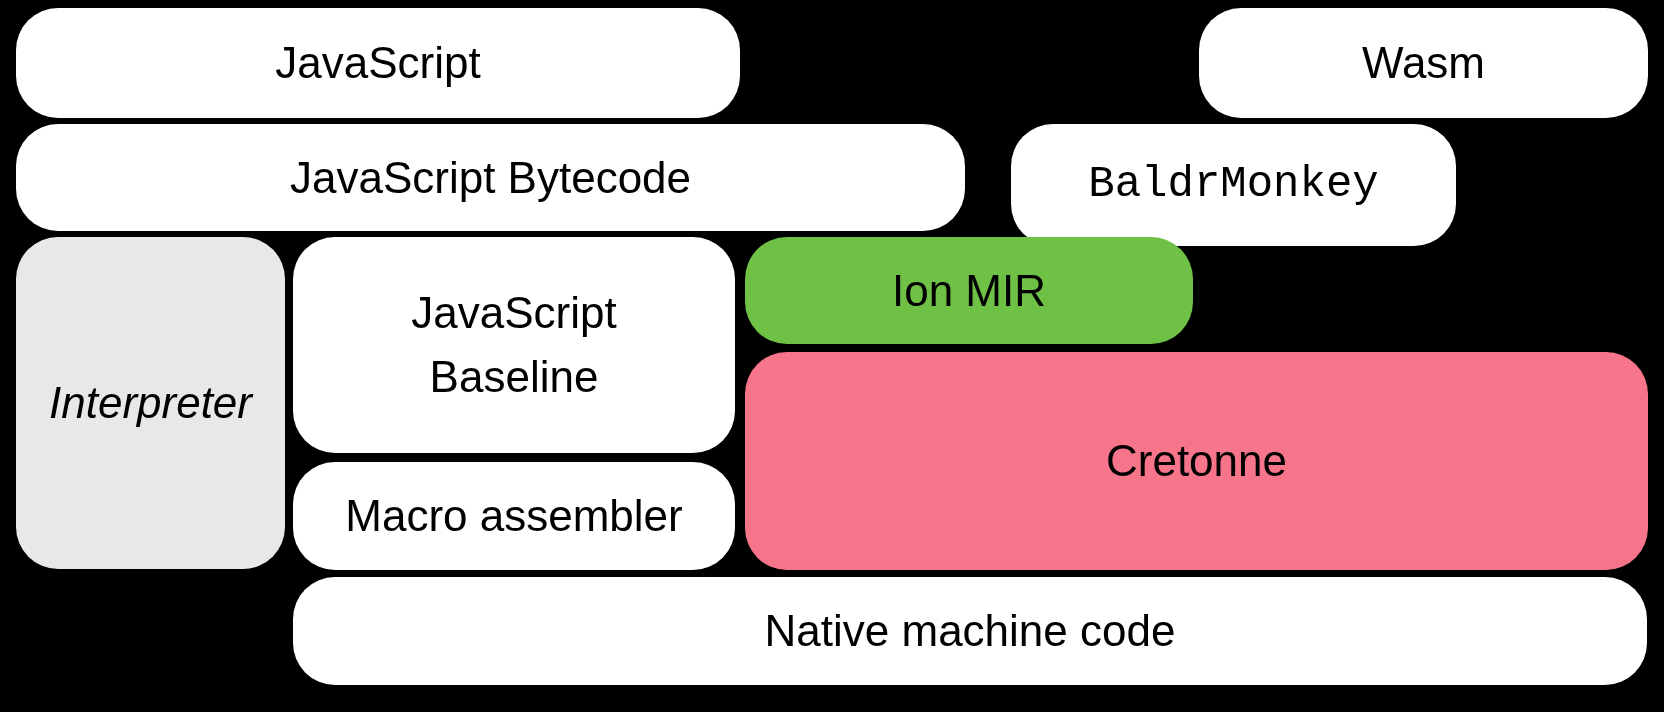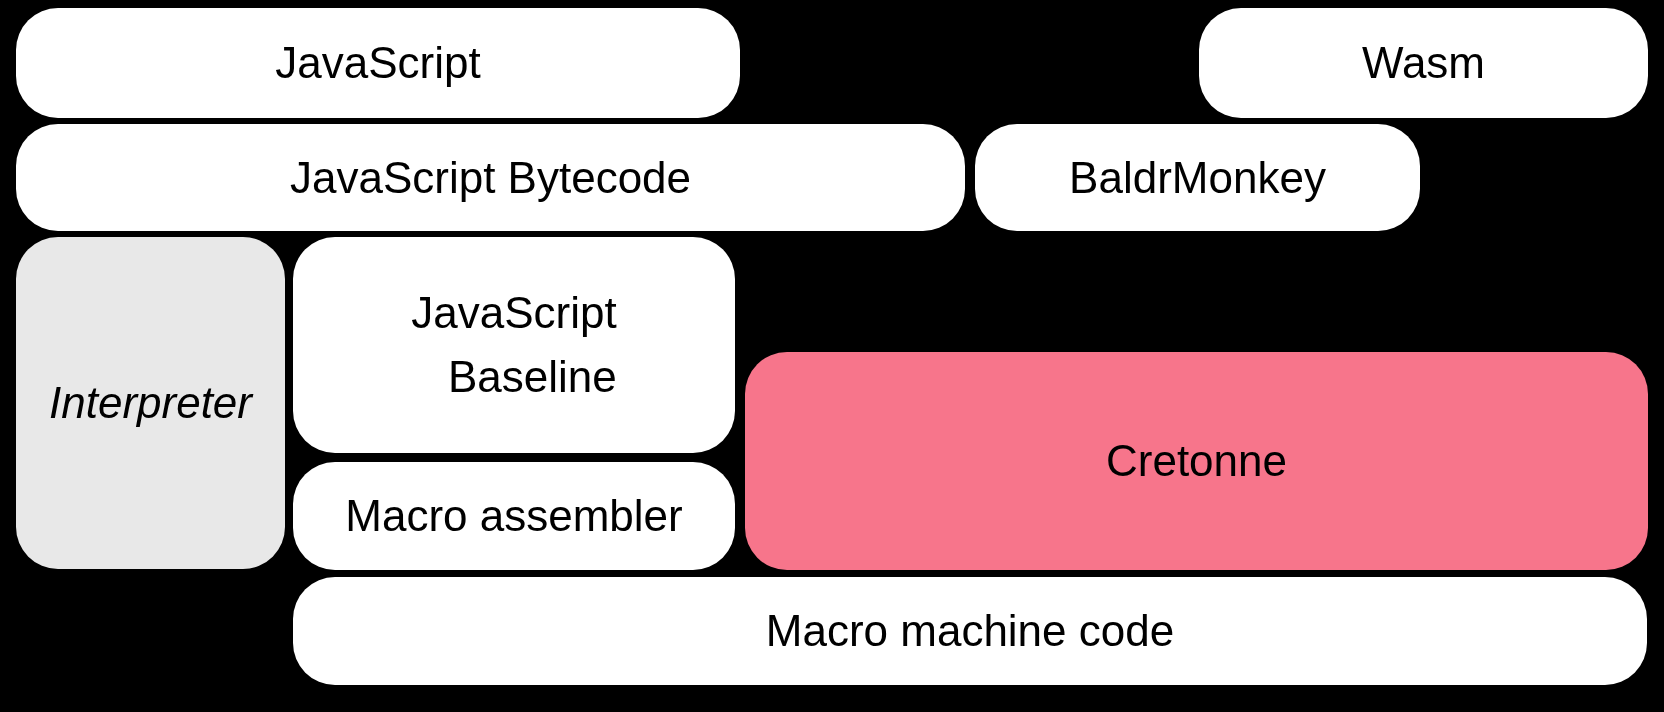--- a/index.html
+++ b/index.html
@@ -26,28 +26,28 @@
     color: var(--text, #000000);
     border-radius: 42px;
     display: flex;
     align-items: center;
     justify-content: center;
     font-size: 44px;
     line-height: 1.45;
   }
   .node .label {
     white-space: pre-line;
-    text-align: right;
+    text-align: center;
   }
   
   .n-javascript     { left: 16px;   top: 8px;   width: 724px;  height: 110px; }
   .n-asmjs          { left: 746px;  top: 8px;   width: 447px;  height: 110px; }
   .n-wasm           { left: 1199px; top: 8px;   width: 449px;  height: 110px; }
   .n-bytecode       { left: 16px;   top: 124px; width: 949px;  height: 107px; }
-  .n-baldrmonkey    { left: 975px;  top: 124px; width: 445px;  height: 107px; }
+  .n-baldrmonkey    { left: 1011px;  top: 124px; width: 445px;  height: 122px; font-family: Liberation Mono, monospace; }
   .n-interpreter    { left: 16px;   top: 237px; width: 269px;  height: 332px;
                       background: var(--box-gray, #e8e8e8); font-style: italic; }
   .n-baseline       { left: 293px;  top: 237px; width: 442px;  height: 216px; }
   .n-ionmir         { left: 745px;  top: 237px; width: 448px;  height: 107px;
                       background: var(--box-green, #6ec145); }
   .n-cretonne       { left: 745px;  top: 352px; width: 903px;  height: 218px;
                       background: var(--box-pink, #f7758b); }
   .n-macroassembler { left: 293px;  top: 462px; width: 442px;  height: 108px; }
   .n-nativecode     { left: 293px;  top: 577px; width: 1354px; height: 108px; }
 </style>
@@ -75,26 +75,29 @@
 
   <div class="node n-interpreter">
     <span class="label">Interpreter</span>
   </div>
 
   <div class="node n-baseline">
     <span class="label">JavaScript
 Baseline</span>
   </div>
 
+  <div class="node n-ionmir">
+    <span class="label">Ion MIR</span>
+  </div>
 
   <div class="node n-cretonne">
     <span class="label">Cretonne</span>
   </div>
 
   <div class="node n-macroassembler">
     <span class="label">Macro assembler</span>
   </div>
 
   <div class="node n-nativecode">
-    <span class="label">Macro machine code</span>
+    <span class="label">Native machine code</span>
   </div>
 
 </div>
 
 </body></html>

